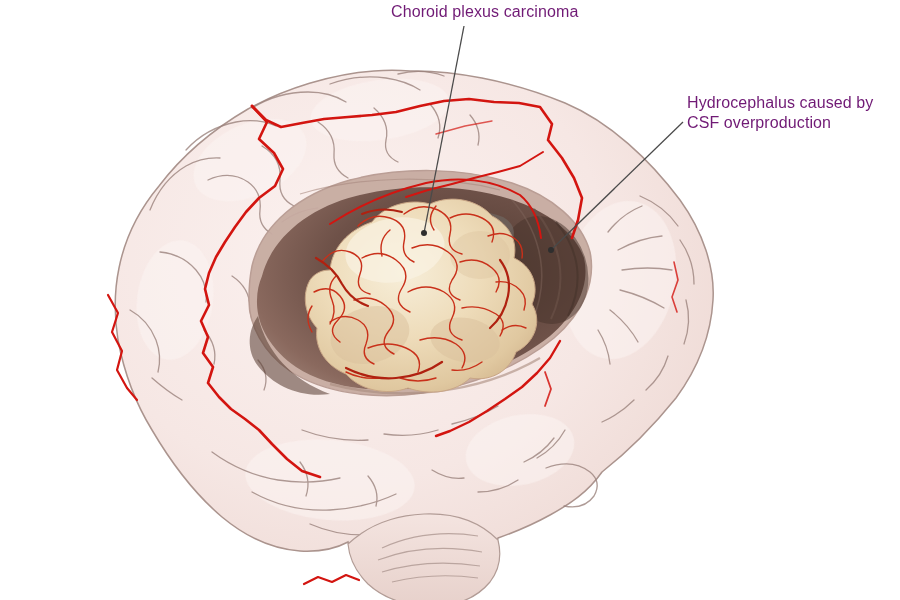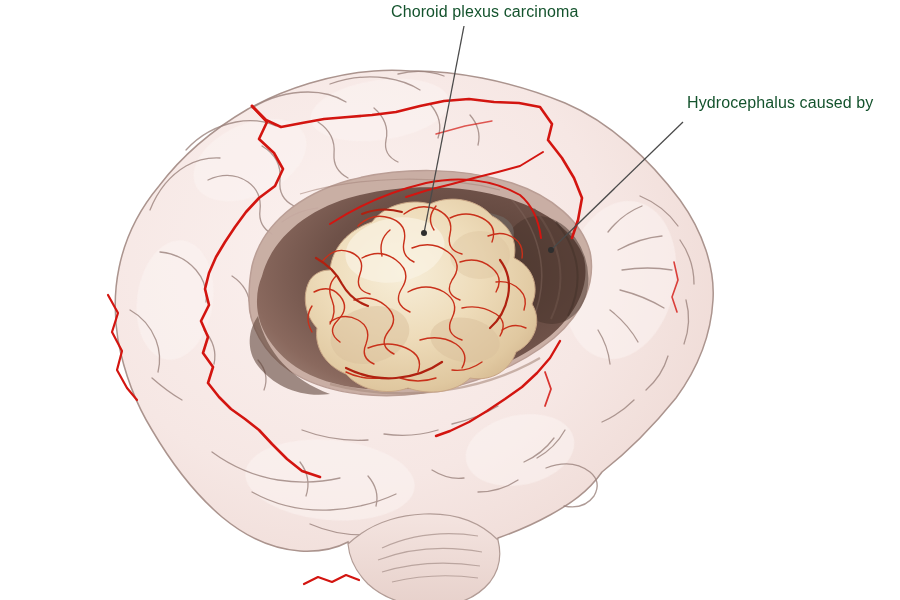--- a/index.html
+++ b/index.html
@@ -2,21 +2,21 @@
 <html><head>
 <meta charset="utf-8">
 <style>
   html,body{margin:0;padding:0;background:#ffffff;}
   .stage{
     position:relative;width:900px;height:600px;background:#ffffff;
     overflow:hidden;font-family:"Liberation Sans",sans-serif;
   }
   .stage svg{position:absolute;left:0;top:0;}
   .label{
-    position:absolute;color:#14532d;font-size:16px;line-height:20px;
+    position:absolute;color:#701a75;font-size:16px;line-height:20px;
     letter-spacing:0.1px;
   }
   .label--tumor{left:391px;top:2px;white-space:nowrap;}
   .label--hydro{left:687px;top:93px;white-space:nowrap;}
 </style>
 </head>
 <body>
 
 <div class="stage">
 
@@ -247,15 +247,16 @@
       <circle cx="424" cy="233" r="3" fill="#2e2e2e" stroke="none"></circle>
       <path fill="none" d="M 683,122 L 551,250"></path>
       <circle cx="551" cy="250" r="3" fill="#2e2e2e" stroke="none"></circle>
     </g>
   </svg>
 
   <div class="label label--tumor">Choroid plexus carcinoma</div>
 
   <div class="label label--hydro">
     <div>Hydrocephalus caused by</div>
+    <div>CSF overproduction</div>
   </div>
 
 </div>
 
 </body></html>

